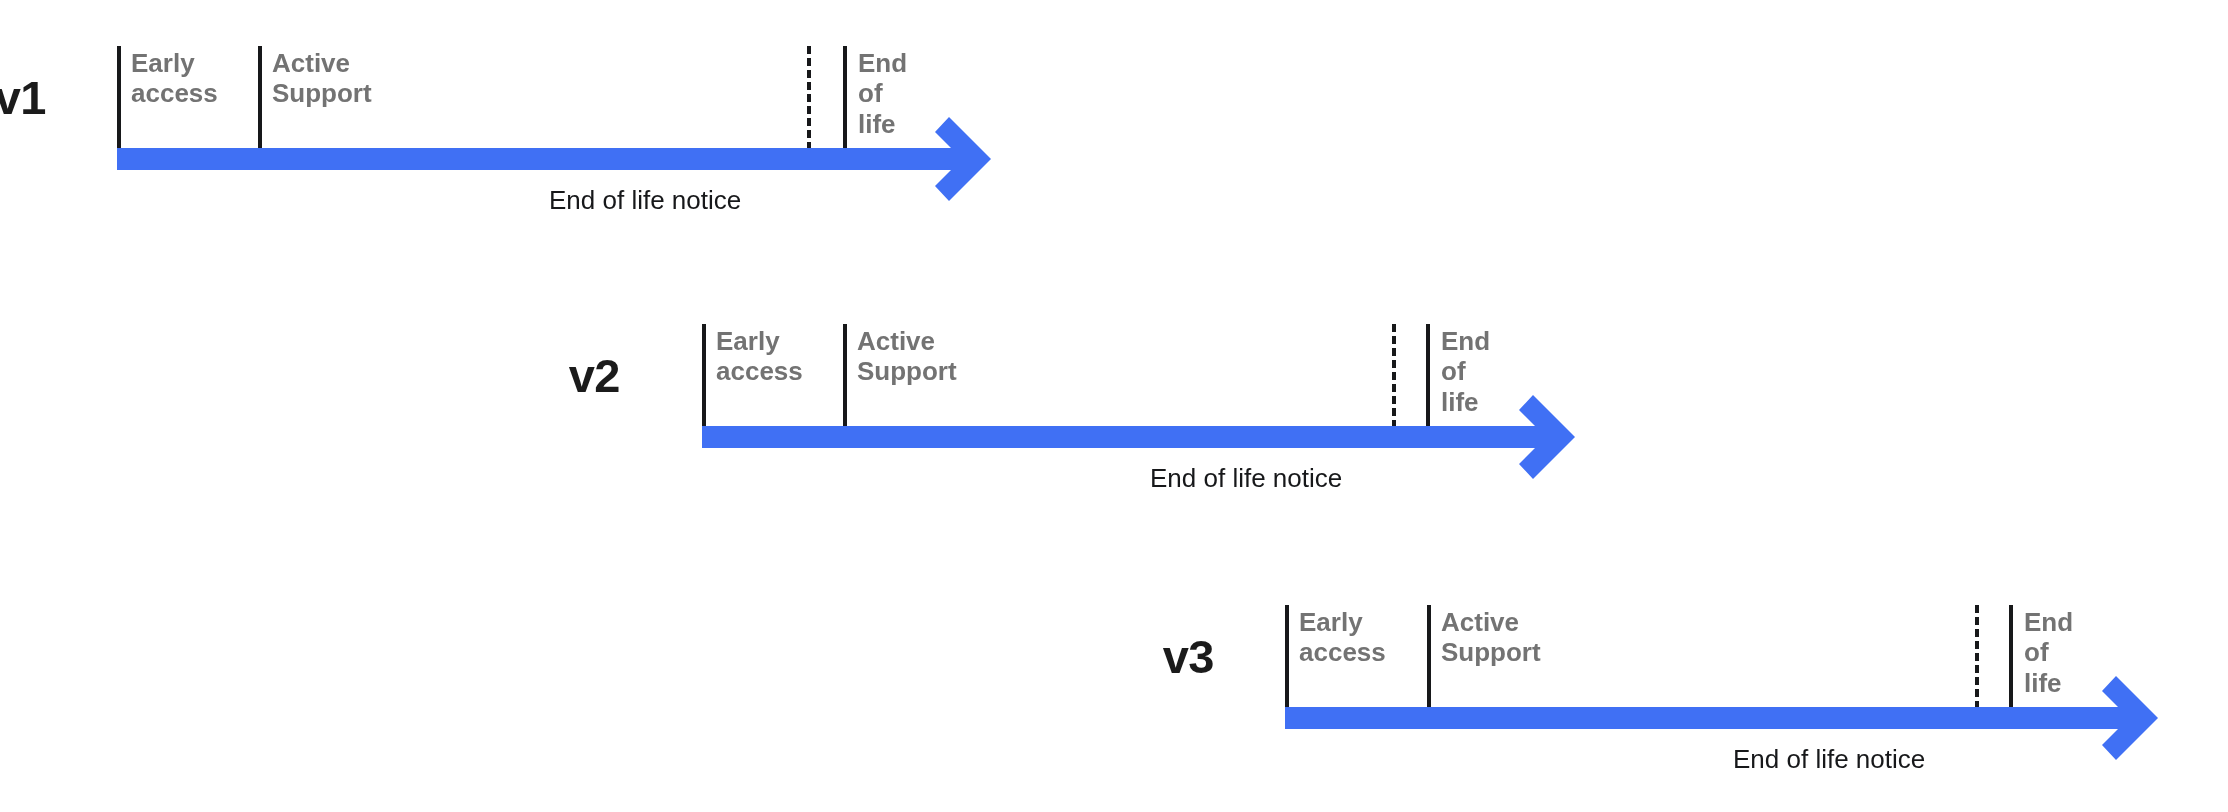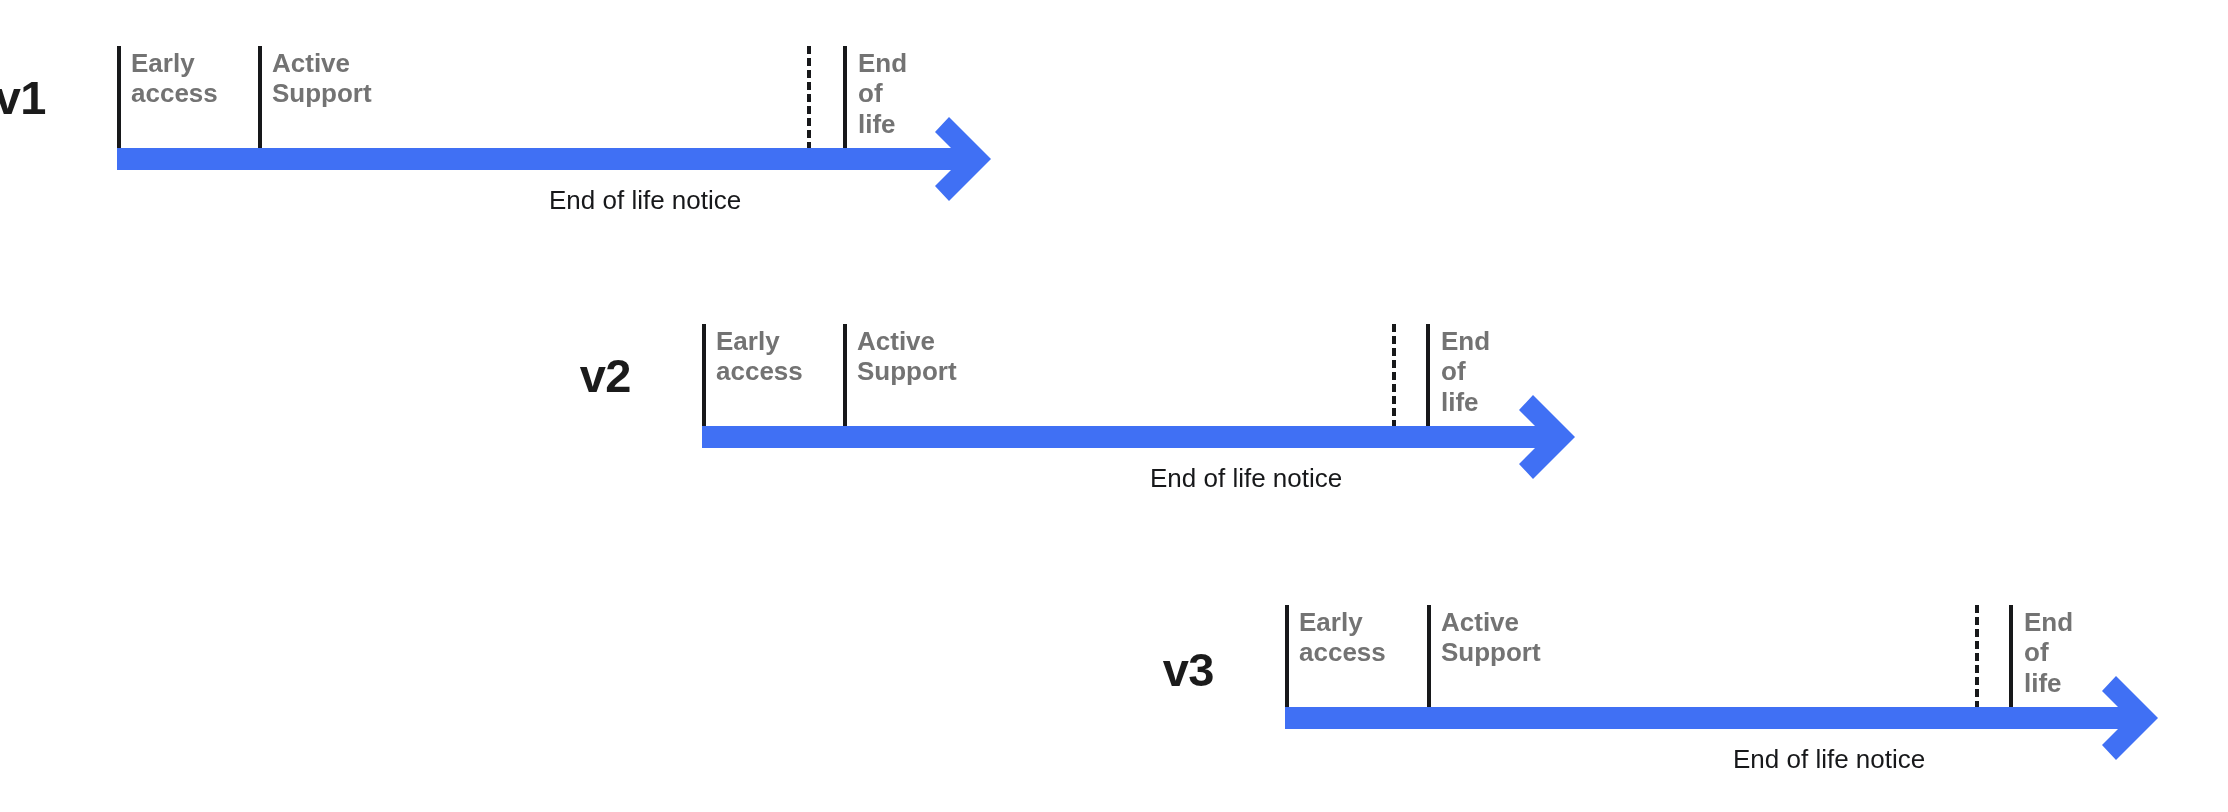--- a/index.html
+++ b/index.html
@@ -87,38 +87,38 @@
           <path d="M 14 0 L 0 15 L 27 42 L 0 69 L 14 84 L 56 42 Z" fill="#4070f4"></path>
           <rect x="0" y="31" width="34" height="22" fill="#4070f4"></rect>
         </svg></div>
       <div class="phase-label wrap" style="left: 131px; top: 48px;">Early
 access</div>
       <div class="phase-label" style="left: 272px; top: 48px;">Active Support</div>
       <div class="phase-label" style="left: 858px; top: 48px;">End of life</div>
       <div class="notice-label" style="left: 549px; top: 186px;">End of life notice</div>
     </div>
     <div class="timeline">
-      <div class="ver-label" style="left: 541px; width: 90px; top: 352px;">v2</div>
+      <div class="ver-label" style="left: 530px; width: 90px; top: 352px;">v2</div>
       <div class="tick" style="left: 702px; top: 324px; height: 104px;"></div>
       <div class="tick" style="left: 843px; top: 324px; height: 104px;"></div>
       <div class="tick-dashed" style="left: 1392px; top: 324px; height: 104px;"></div>
       <div class="tick" style="left: 1426px; top: 324px; height: 104px;"></div>
       <div class="bar" style="left: 702px; top: 426px; width: 851px; background: rgb(64, 112, 244);"></div>
       <div class="arrow-head" style="left: 1519px; top: 395px; width: 78px; height: 84px;"><svg width="78" height="84" viewBox="0 0 78 84" xmlns="http://www.w3.org/2000/svg">
           <path d="M 14 0 L 0 15 L 27 42 L 0 69 L 14 84 L 56 42 Z" fill="#4070f4"></path>
           <rect x="0" y="31" width="34" height="22" fill="#4070f4"></rect>
         </svg></div>
       <div class="phase-label wrap" style="left: 716px; top: 326px;">Early
 access</div>
       <div class="phase-label" style="left: 857px; top: 326px;">Active Support</div>
       <div class="phase-label" style="left: 1441px; top: 326px;">End of life</div>
       <div class="notice-label" style="left: 1150px; top: 464px;">End of life notice</div>
     </div>
     <div class="timeline">
-      <div class="ver-label" style="left: 1124px; width: 90px; top: 633px; margin-top: 13px;">v3</div>
+      <div class="ver-label" style="left: 1124px; width: 90px; top: 633px;">v3</div>
       <div class="tick" style="left: 1285px; top: 605px; height: 104px;"></div>
       <div class="tick" style="left: 1427px; top: 605px; height: 104px;"></div>
       <div class="tick-dashed" style="left: 1975px; top: 605px; height: 104px;"></div>
       <div class="tick" style="left: 2009px; top: 605px; height: 104px;"></div>
       <div class="bar" style="left: 1285px; top: 707px; width: 851px; background: rgb(64, 112, 244);"></div>
       <div class="arrow-head" style="left: 2102px; top: 676px; width: 78px; height: 84px;"><svg width="78" height="84" viewBox="0 0 78 84" xmlns="http://www.w3.org/2000/svg">
           <path d="M 14 0 L 0 15 L 27 42 L 0 69 L 14 84 L 56 42 Z" fill="#4070f4"></path>
           <rect x="0" y="31" width="34" height="22" fill="#4070f4"></rect>
         </svg></div>
       <div class="phase-label wrap" style="left: 1299px; top: 607px;">Early

